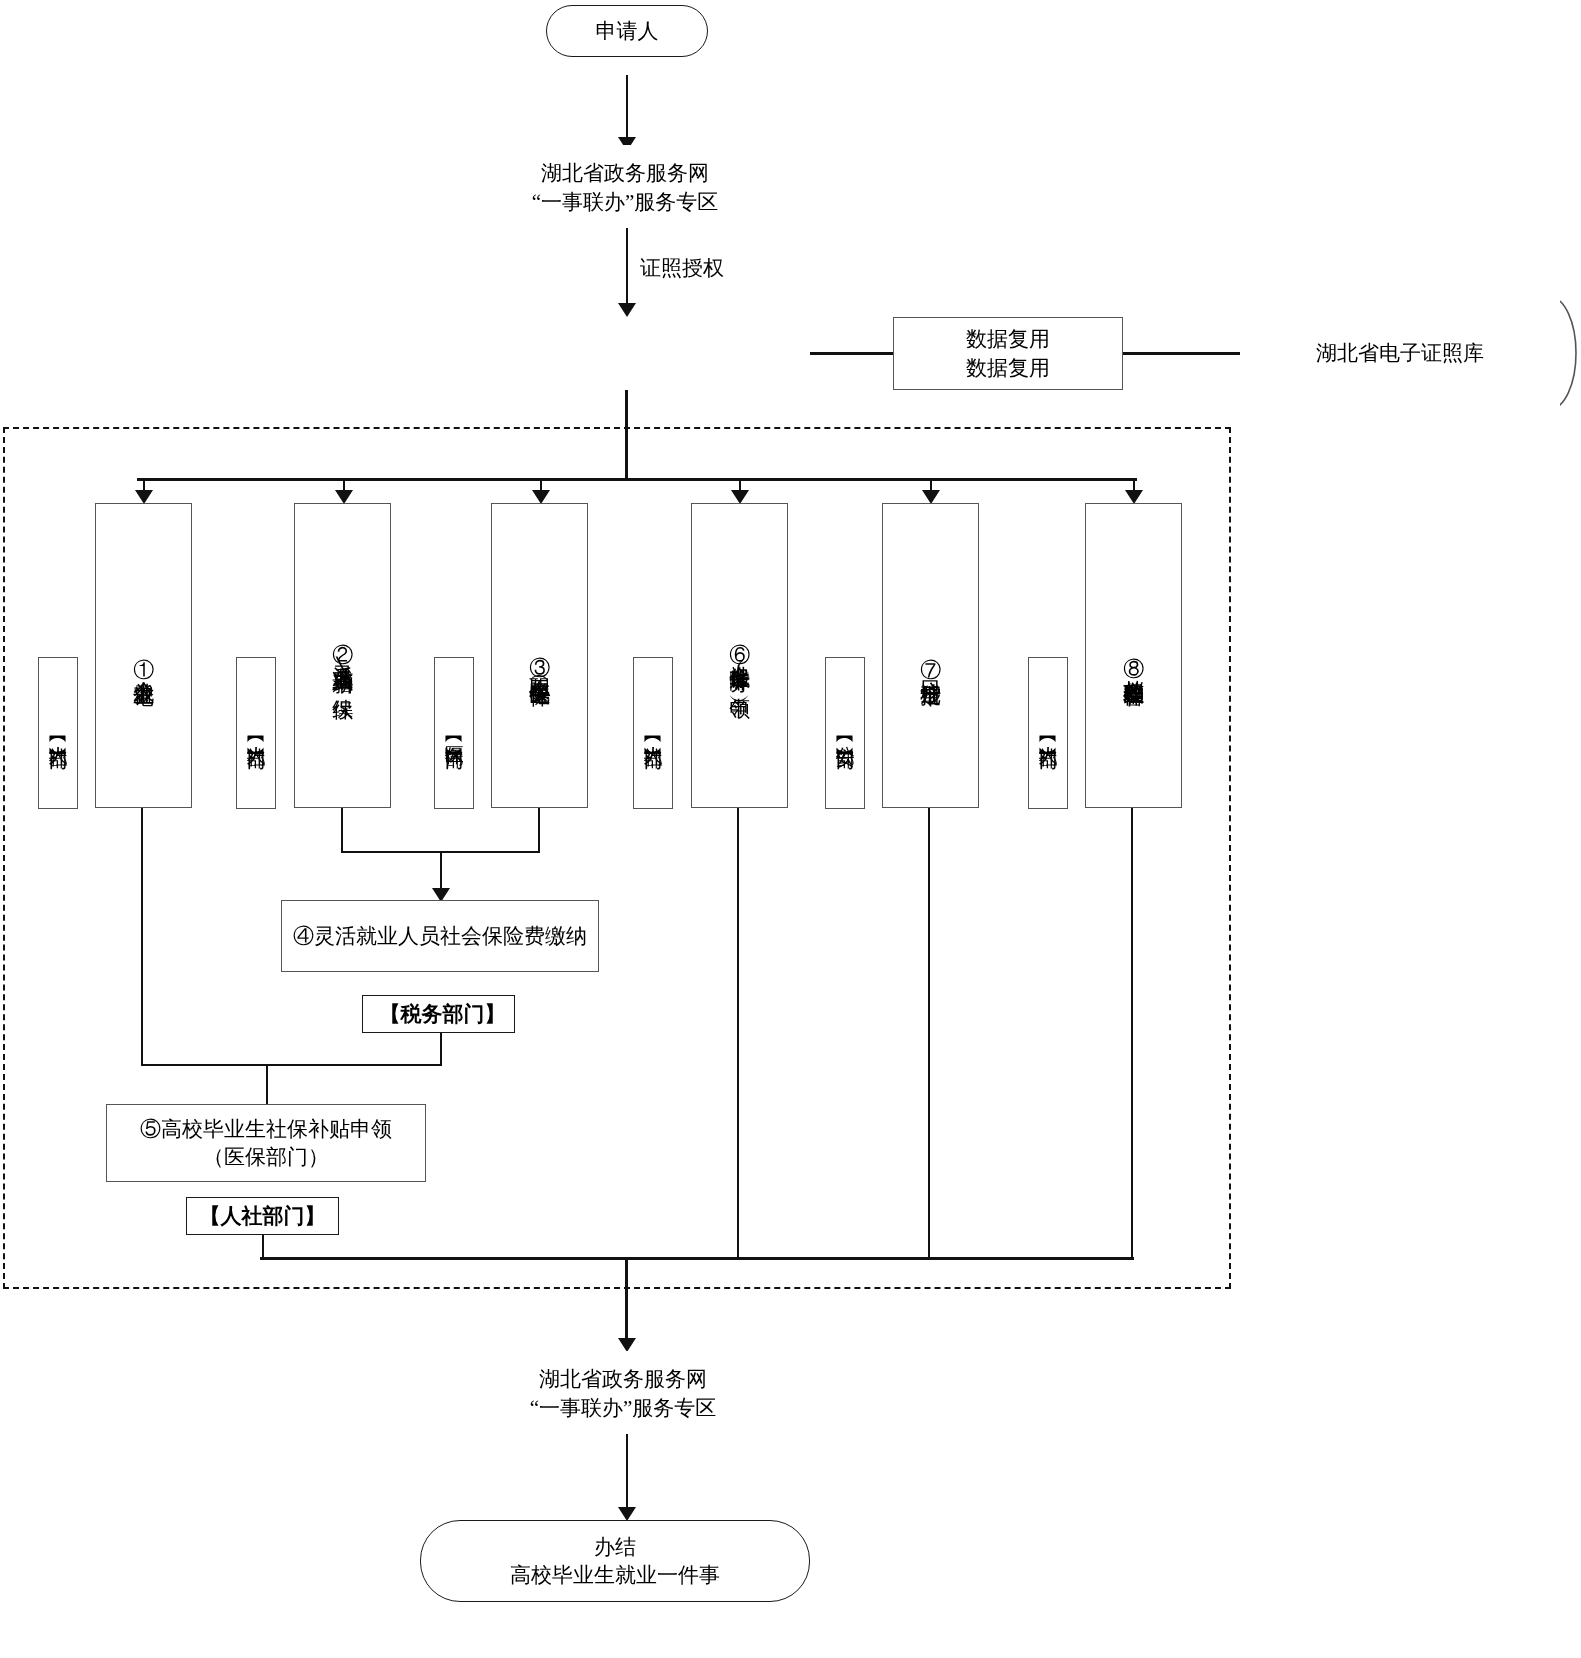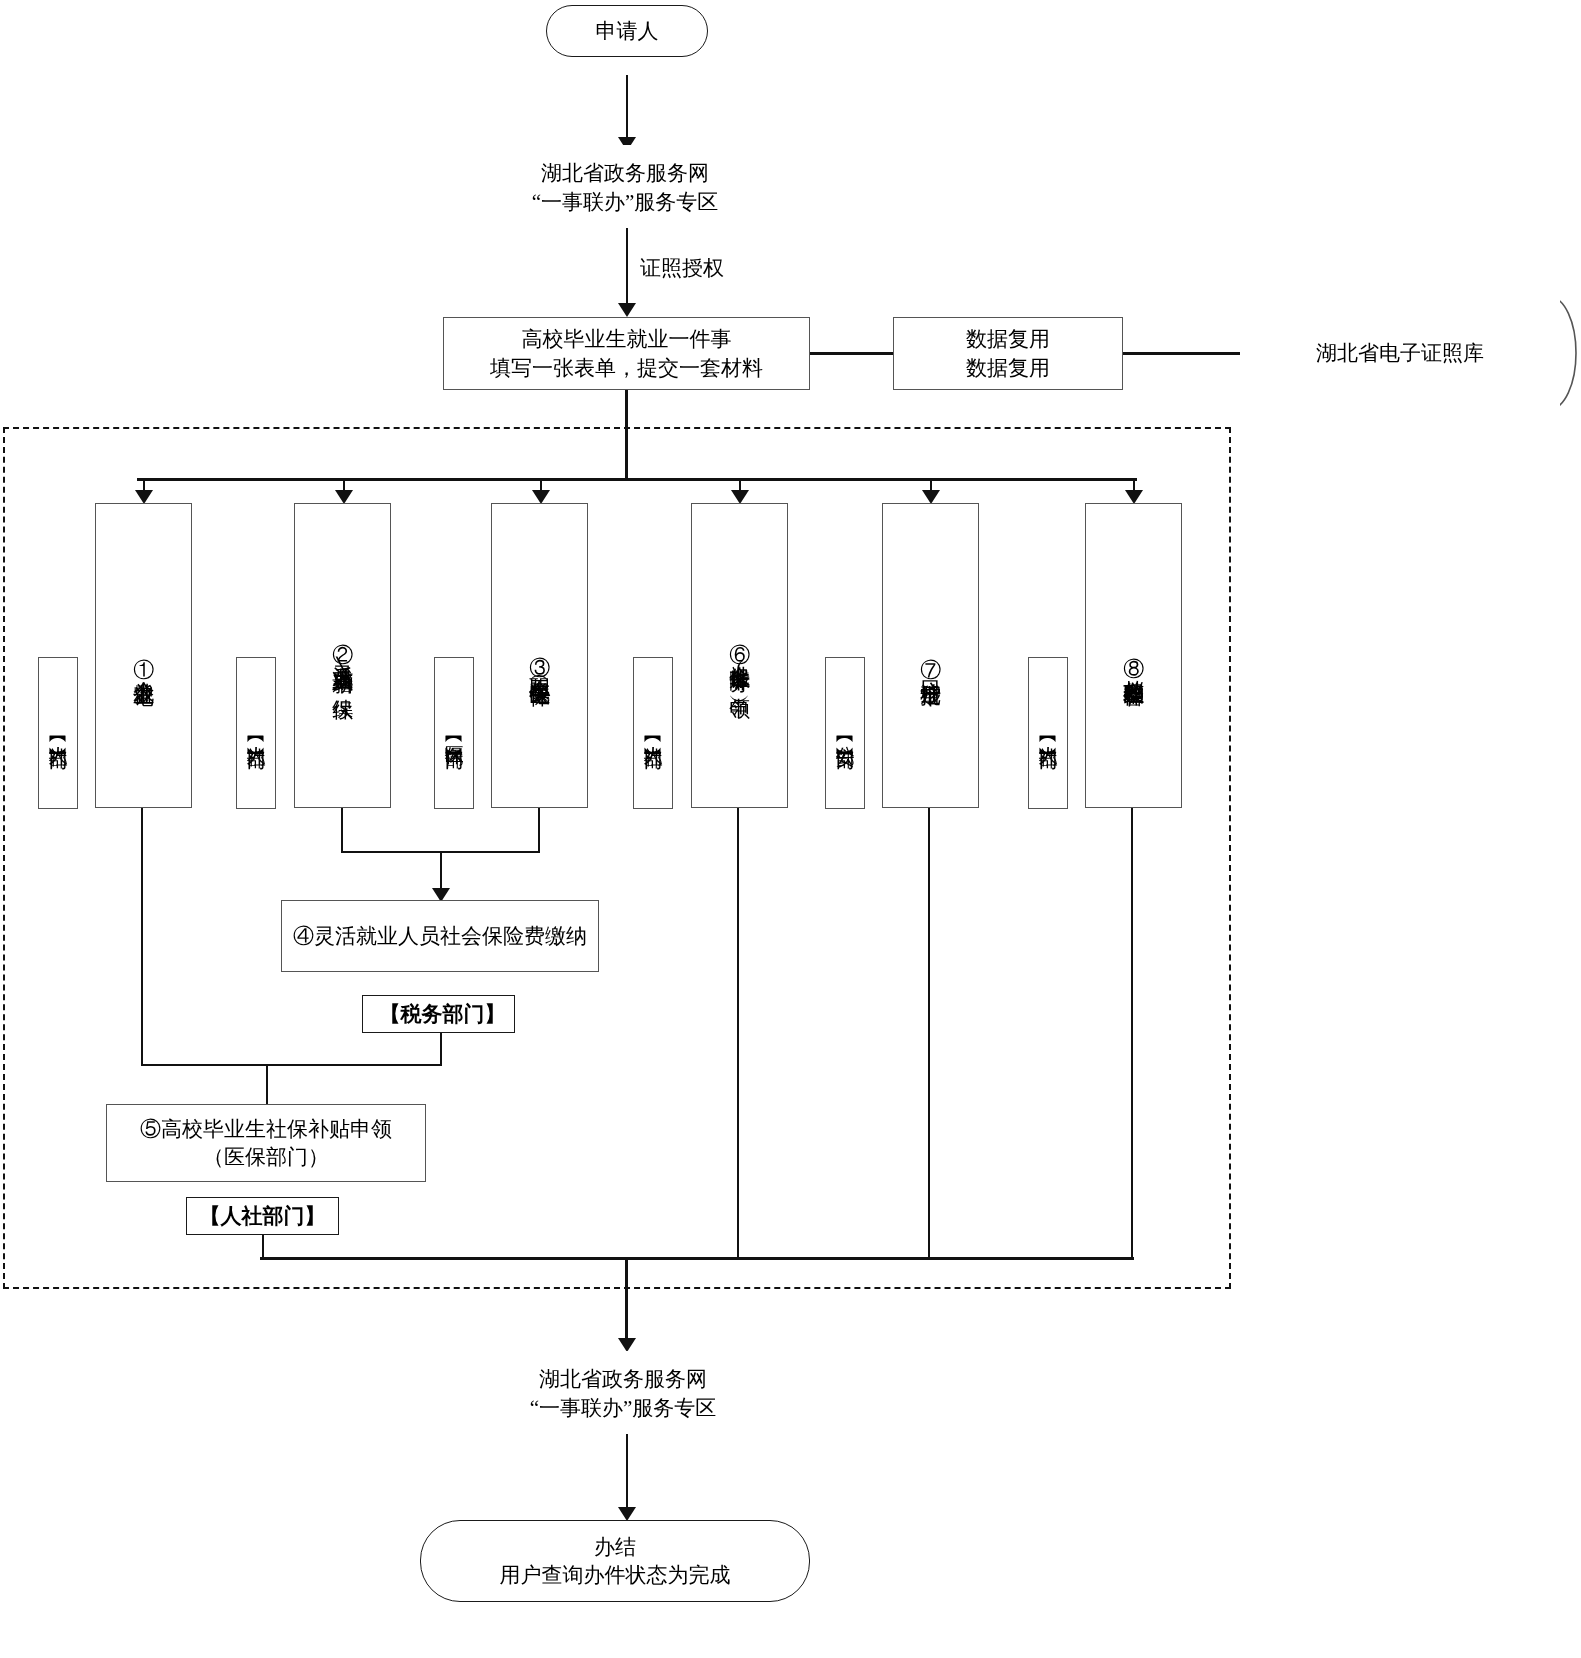--- a/index.html
+++ b/index.html
@@ -60,26 +60,20 @@
     <div>
       <div>湖北省政务服务网</div>
       <div>“一事联办”服务专区</div>
     </div>
   </div>
 
   <div class="ln lnv" style="left:626px;top:228px;height:80px;"></div>
   <div class="arrow" style="left:618px;top:303px;"></div>
   <div class="edgelabel" style="left:640px;top:254px;">证照授权</div>
 
-  <div class="node rect" style="left:443px;top:317px;width:367px;height:73px;">
-    <div>
-      <div>高校毕业生就业一件事</div>
-      <div>填写一张表单，提交一套材料</div>
-    </div>
-  </div>
 
   <div class="ln lnh-thick" style="left:810px;top:352px;width:83px;"></div>
 
   <div class="node rect" style="left:893px;top:317px;width:230px;height:73px;">
     <div>
       <div>数据复用</div>
       <div>数据复用</div>
     </div>
   </div>
 
@@ -228,17 +222,17 @@
       <div>“一事联办”服务专区</div>
     </div>
   </div>
 
   <div class="ln lnv" style="left:626px;top:1434px;height:80px;"></div>
   <div class="arrow" style="left:618px;top:1507px;"></div>
 
   <div class="node terminator" style="left:420px;top:1520px;width:390px;height:82px;">
     <div>
       <div>办结</div>
-      <div>用户查询办件状态为完成</div>
+      <div>高校毕业生就业一件事</div>
     </div>
   </div>
 
 </div>
 
 </body></html>

